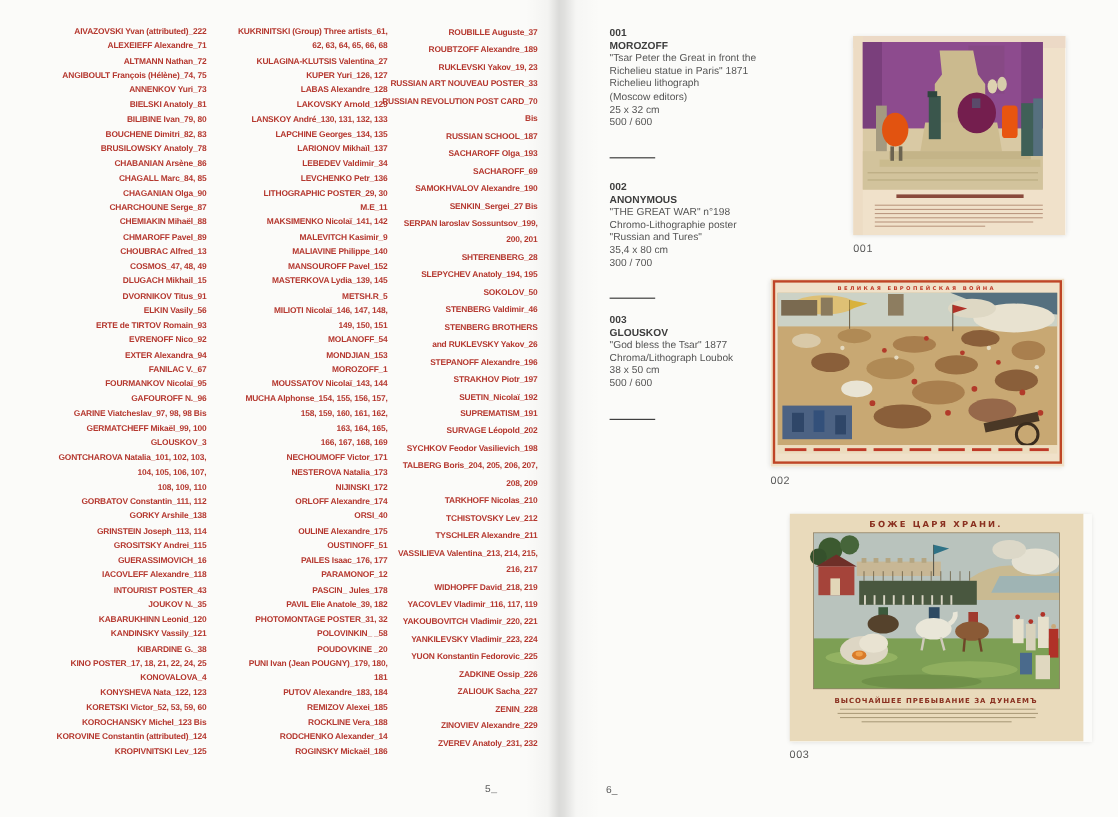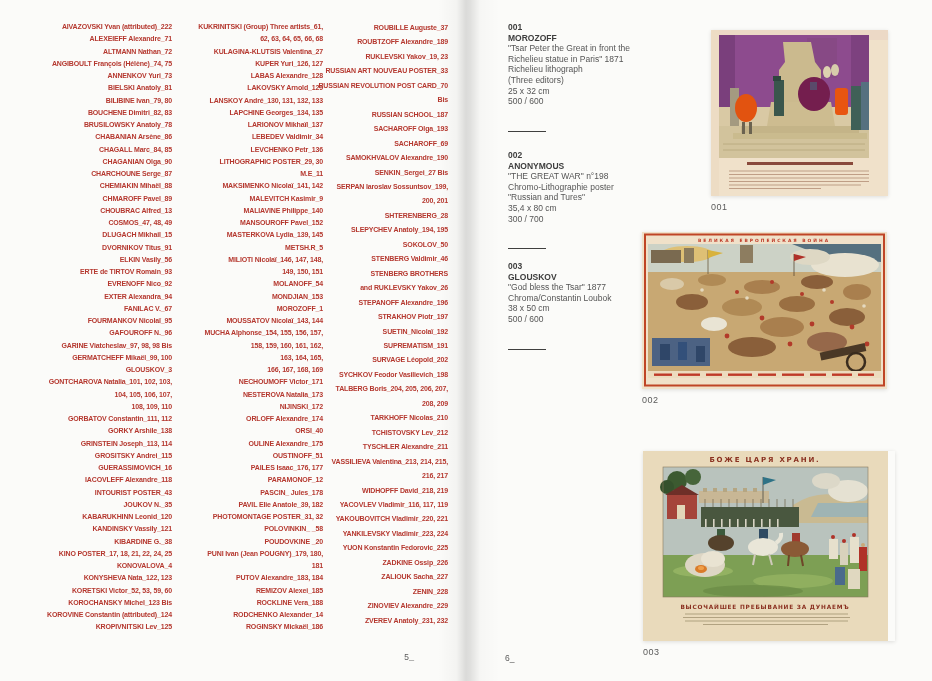--- a/index.html
+++ b/index.html
@@ -25,21 +25,21 @@
   .lot-line{white-space:nowrap;}
   .lot-divider{margin-top:24px;width:38px;border-top:1px solid #3f3f3f;height:0;}
   .lot-001{top:22px;} .lot-002{top:150px;} .lot-003{top:261px;}
   
   .fig{position:absolute;margin:0;}
   .fig-art{box-shadow:0 1px 4px rgba(0,0,0,0.12);font-size:0;line-height:0;}
   .fig svg{display:block;}
   .fig figcaption{font-size:9px;color:#5a5a5a;letter-spacing:0.5px;margin-top:6px;line-height:10px;}
   .fig-001{left:711px;top:30px;width:177px;}
   .fig-002{left:642px;top:232px;width:245px;}
-  .fig-003{left:643px;top:428px;width:252px;margin-top:23px;}
+  .fig-003{left:658px;top:428px;width:252px;}
   .svgtxt{font-family:"DejaVu Sans","Liberation Sans",sans-serif;}
 </style>
 </head>
 <body>
 
 <div class="canvas">
 
   <div class="gutter"></div>
 
   <div class="idx-col idx-col-1">
@@ -198,21 +198,21 @@
   <div class="page-num page-num-right">6_</div>
 
   <div class="lot lot-001">
     <div class="lot-number">001</div>
     <div class="lot-artist">MOROZOFF</div>
     <div>
 
     <div class="lot-line">"Tsar Peter the Great in front the</div>
         <div class="lot-line">Richelieu statue in Paris" 1871</div>
         <div class="lot-line">Richelieu lithograph</div>
-        <div class="lot-line">(Three editors)</div>
+        <div class="lot-line">(Moscow editors)</div>
         <div class="lot-line">25 x 32 cm</div>
         <div class="lot-line">500 / 600</div>
       </div>
     <div class="lot-divider"></div>
   </div>
 
   <div class="lot lot-002">
     <div class="lot-number">002</div>
     <div class="lot-artist">ANONYMOUS</div>
     <div>
@@ -225,21 +225,21 @@
       </div>
     <div class="lot-divider"></div>
   </div>
 
   <div class="lot lot-003">
     <div class="lot-number">003</div>
     <div class="lot-artist">GLOUSKOV</div>
     <div>
 
     <div class="lot-line">"God bless the Tsar" 1877</div>
-        <div class="lot-line">Chroma/Constantin Loubok</div>
+        <div class="lot-line">Chroma/Lithograph Loubok</div>
         <div class="lot-line">38 x 50 cm</div>
         <div class="lot-line">500 / 600</div>
       </div>
     <div class="lot-divider"></div>
   </div>
 
   <figure class="fig fig-001">
     <div class="fig-art">
       <svg width="177" height="166" viewBox="0 0 177 166" xmlns="http://www.w3.org/2000/svg">
         <rect width="177" height="166" fill="#f0e1ca"></rect>

